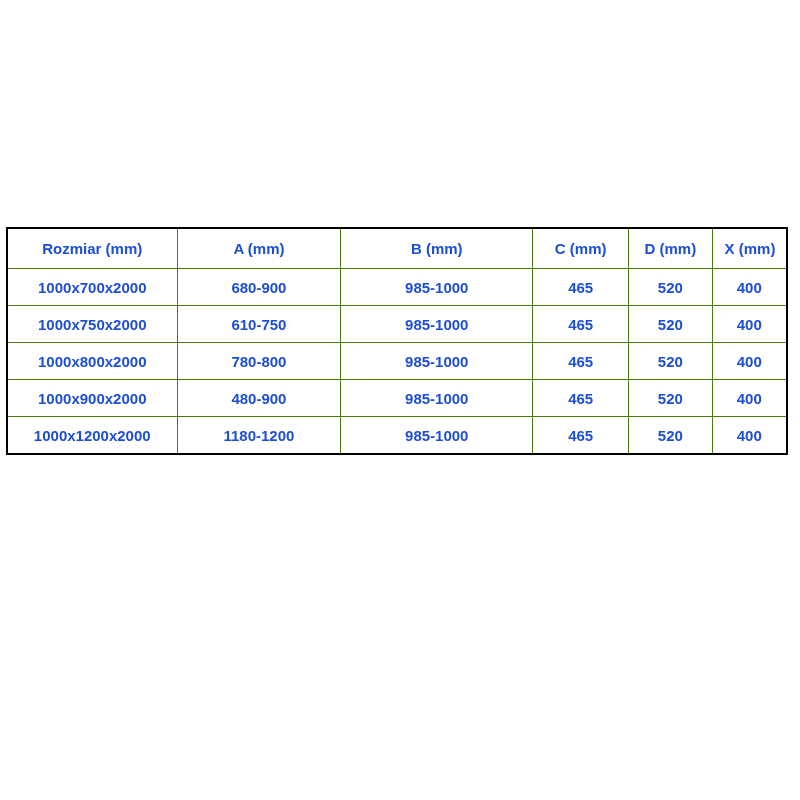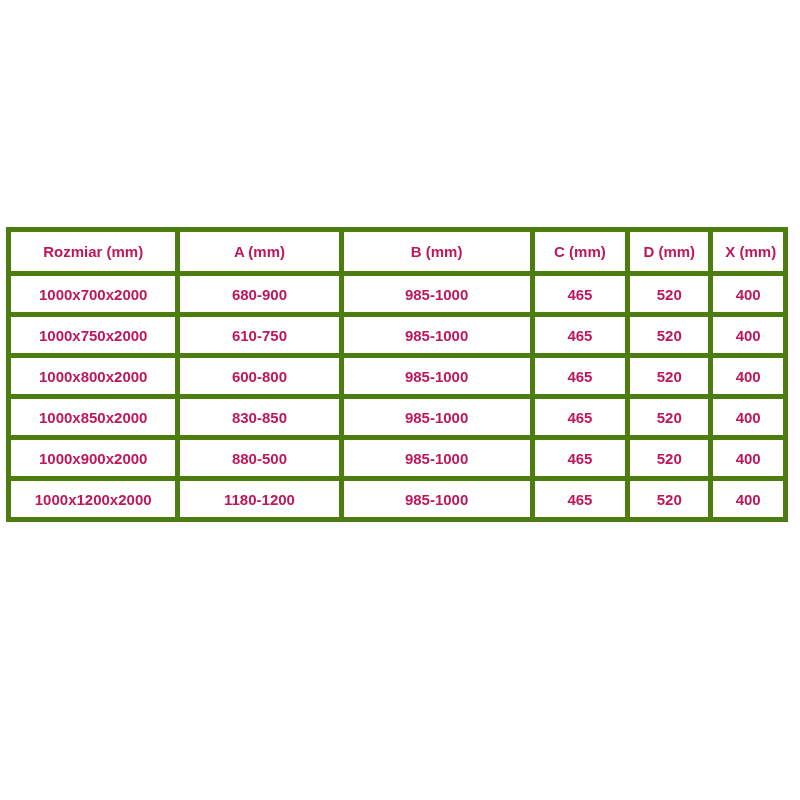--- a/index.html
+++ b/index.html
@@ -20,25 +20,25 @@
     width: 782px;
   }
   table.spec-table {
     width: 100%;
     border-collapse: collapse;
     table-layout: fixed;
     border: 2px solid #000000;
   }
   table.spec-table th,
   table.spec-table td {
-    border: 5px solid #4d7c0f;
+    border: 1px solid #4d7c0f;
     text-align: center;
     vertical-align: middle;
     font-size: 15px;
-    color: #be185d;
+    color: #1d4ed8;
     padding: 0 12px;
     overflow: hidden;
     white-space: nowrap;
     background: #ffffff;
   }
   table.spec-table th {
     height: 39px;
     font-weight: bold;
   }
   table.spec-table td {
@@ -87,37 +87,29 @@
         <tr>
           <td>1000x750x2000</td>
           <td>610-750</td>
           <td>985-1000</td>
           <td>465</td>
           <td>520</td>
           <td>400</td>
         </tr>
         <tr>
           <td>1000x800x2000</td>
-          <td>600-800</td>
-          <td>985-1000</td>
-          <td>465</td>
-          <td>520</td>
-          <td>400</td>
-        </tr>
-        <tr>
-          <td>1000x850x2000</td>
-          <td>830-850</td>
+          <td>780-800</td>
           <td>985-1000</td>
           <td>465</td>
           <td>520</td>
           <td>400</td>
         </tr>
         <tr>
           <td>1000x900x2000</td>
-          <td>880-500</td>
+          <td>480-900</td>
           <td>985-1000</td>
           <td>465</td>
           <td>520</td>
           <td>400</td>
         </tr>
         <tr>
           <td>1000x1200x2000</td>
           <td>1180-1200</td>
           <td>985-1000</td>
           <td>465</td>

